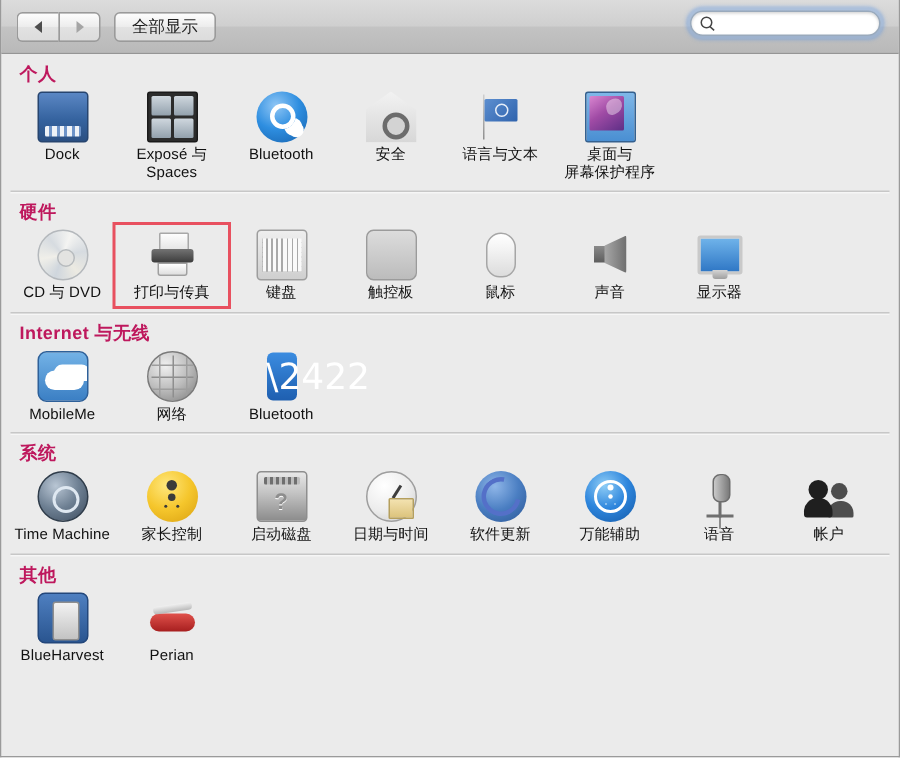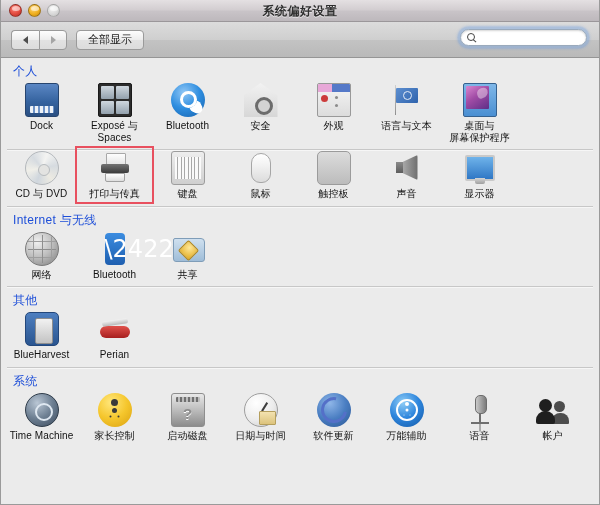--- a/index.html
+++ b/index.html
@@ -97,21 +97,21 @@
 
   
   .body { flex: 1; background: #ebebeb; overflow: hidden; }
   .section { position: relative; }
   .sep {
     height: 1px; margin: 0 6px;
     background: #c7c7c7;
     box-shadow: 0 1px 0 #f6f6f6;
   }
   .sec-title {
-    font-size: 12px; font-weight: normal; color: #1d4ed8;
+    font-size: 12px; font-weight: bold; color: #be185d;
     padding: 5px 0 2px 12px; letter-spacing: .3px;
   }
   .grid { display: flex; flex-wrap: wrap; padding: 0 4px 6px 4px; }
   .cell {
     width: 73px; padding-top: 1px;
     display: flex; flex-direction: column; align-items: center;
     text-align: center; position: relative;
   }
   .ico { width: 34px; height: 34px; position: relative; }
   .lbl {
@@ -196,28 +196,20 @@
   .i-blue::after { content: ""; position: absolute; left: 9px; top: 5px; width: 16px; height: 24px; background: linear-gradient(to bottom, #f2f2f2, #c3c3c3); border: 1px solid #8e8e8e; border-radius: 2px; }
   .i-perian { }
   .i-perian::before { content: ""; position: absolute; left: 2px; top: 14px; width: 30px; height: 12px; background: linear-gradient(to bottom, #e0514b, #a71f1f); border-radius: 6px; }
   .i-perian::after { content: ""; position: absolute; left: 4px; top: 8px; width: 26px; height: 5px; background: linear-gradient(to bottom, #f0f0f0, #b9b9b9); border-radius: 3px; transform: rotate(-8deg); }
 </style>
 </head>
 <body>
 
 <div class="window">
 
-  <div class="titlebar">
-    <div class="lights">
-      <div class="light close"></div>
-      <div class="light min"></div>
-      <div class="light zoom"></div>
-    </div>
-    <div class="title">系统偏好设置</div>
-  </div>
 
   <div class="toolbar">
     <div class="navgroup">
       <div class="navbtn back">
         <span class="arrow left"></span>
       </div>
       <div class="navbtn fwd">
         <span class="arrow right"></span>
       </div>
     </div>
@@ -252,142 +244,139 @@
           </div>
           <div class="cell">
             <div class="ico i-spot"></div>
             <div class="lbl">Bluetooth</div>
           </div>
           <div class="cell">
             <div class="ico i-secure"></div>
             <div class="lbl">安全</div>
           </div>
           <div class="cell">
-            <div class="ico i-appear"></div>
-            <div class="lbl">外观</div>
-          </div>
-          <div class="cell">
             <div class="ico i-lang">
               <i></i>
             </div>
             <div class="lbl">语言与文本</div>
           </div>
           <div class="cell">
             <div class="ico i-desk"></div>
             <div class="lbl">桌面与
 屏幕保护程序</div>
           </div>
         </div>
       </div>
       <div class="section">
         <div class="sep"></div>
+        <div class="sec-title">硬件</div>
         <div class="grid">
           <div class="cell">
             <div class="ico i-cd"></div>
             <div class="lbl">CD 与 DVD</div>
           </div>
           <div class="cell">
             <div class="ico i-print">
               <i></i>
             </div>
             <div class="lbl">打印与传真</div>
             <div class="highlight-box" style="inset: -4px -3px; border-color: rgb(232, 80, 95);"></div>
           </div>
           <div class="cell">
             <div class="ico i-kbd"></div>
             <div class="lbl">键盘</div>
           </div>
           <div class="cell">
+            <div class="ico i-trackpad"></div>
+            <div class="lbl">触控板</div>
+          </div>
+          <div class="cell">
             <div class="ico i-mouse"></div>
             <div class="lbl">鼠标</div>
           </div>
           <div class="cell">
-            <div class="ico i-trackpad"></div>
-            <div class="lbl">触控板</div>
-          </div>
-          <div class="cell">
             <div class="ico i-sound"></div>
             <div class="lbl">声音</div>
           </div>
           <div class="cell">
             <div class="ico i-display"></div>
             <div class="lbl">显示器</div>
           </div>
         </div>
       </div>
       <div class="section">
         <div class="sep"></div>
         <div class="sec-title">Internet 与无线</div>
         <div class="grid">
           <div class="cell">
+            <div class="ico i-mobile"></div>
+            <div class="lbl">MobileMe</div>
+          </div>
+          <div class="cell">
             <div class="ico i-net">
               <i></i>
             </div>
             <div class="lbl">网络</div>
           </div>
           <div class="cell">
             <div class="ico i-bt"></div>
             <div class="lbl">Bluetooth</div>
           </div>
-          <div class="cell">
-            <div class="ico i-share"></div>
-            <div class="lbl">共享</div>
+        </div>
+      </div>
+      <div class="section">
+        <div class="sep"></div>
+        <div class="sec-title">系统</div>
+        <div class="grid">
+          <div class="cell">
+            <div class="ico i-tm"></div>
+            <div class="lbl">Time Machine</div>
+          </div>
+          <div class="cell">
+            <div class="ico i-parent"></div>
+            <div class="lbl">家长控制</div>
+          </div>
+          <div class="cell">
+            <div class="ico i-disk"></div>
+            <div class="lbl">启动磁盘</div>
+          </div>
+          <div class="cell">
+            <div class="ico i-date"></div>
+            <div class="lbl">日期与时间</div>
+          </div>
+          <div class="cell">
+            <div class="ico i-update"></div>
+            <div class="lbl">软件更新</div>
+          </div>
+          <div class="cell">
+            <div class="ico i-access">
+              <i></i>
+            </div>
+            <div class="lbl">万能辅助</div>
+          </div>
+          <div class="cell">
+            <div class="ico i-speech">
+              <i></i>
+            </div>
+            <div class="lbl">语音</div>
+          </div>
+          <div class="cell">
+            <div class="ico i-accounts"></div>
+            <div class="lbl">帐户</div>
           </div>
         </div>
       </div>
       <div class="section">
         <div class="sep"></div>
         <div class="sec-title">其他</div>
         <div class="grid">
           <div class="cell">
             <div class="ico i-blue"></div>
             <div class="lbl">BlueHarvest</div>
           </div>
           <div class="cell">
             <div class="ico i-perian"></div>
             <div class="lbl">Perian</div>
           </div>
         </div>
       </div>
-      <div class="section">
-        <div class="sep"></div>
-        <div class="sec-title">系统</div>
-        <div class="grid">
-          <div class="cell">
-            <div class="ico i-tm"></div>
-            <div class="lbl">Time Machine</div>
-          </div>
-          <div class="cell">
-            <div class="ico i-parent"></div>
-            <div class="lbl">家长控制</div>
-          </div>
-          <div class="cell">
-            <div class="ico i-disk"></div>
-            <div class="lbl">启动磁盘</div>
-          </div>
-          <div class="cell">
-            <div class="ico i-date"></div>
-            <div class="lbl">日期与时间</div>
-          </div>
-          <div class="cell">
-            <div class="ico i-update"></div>
-            <div class="lbl">软件更新</div>
-          </div>
-          <div class="cell">
-            <div class="ico i-access">
-              <i></i>
-            </div>
-            <div class="lbl">万能辅助</div>
-          </div>
-          <div class="cell">
-            <div class="ico i-speech">
-              <i></i>
-            </div>
-            <div class="lbl">语音</div>
-          </div>
-          <div class="cell">
-            <div class="ico i-accounts"></div>
-            <div class="lbl">帐户</div>
-          </div>
-        </div>
-      </div>
     </div>
 </div>
 
 </body></html>

